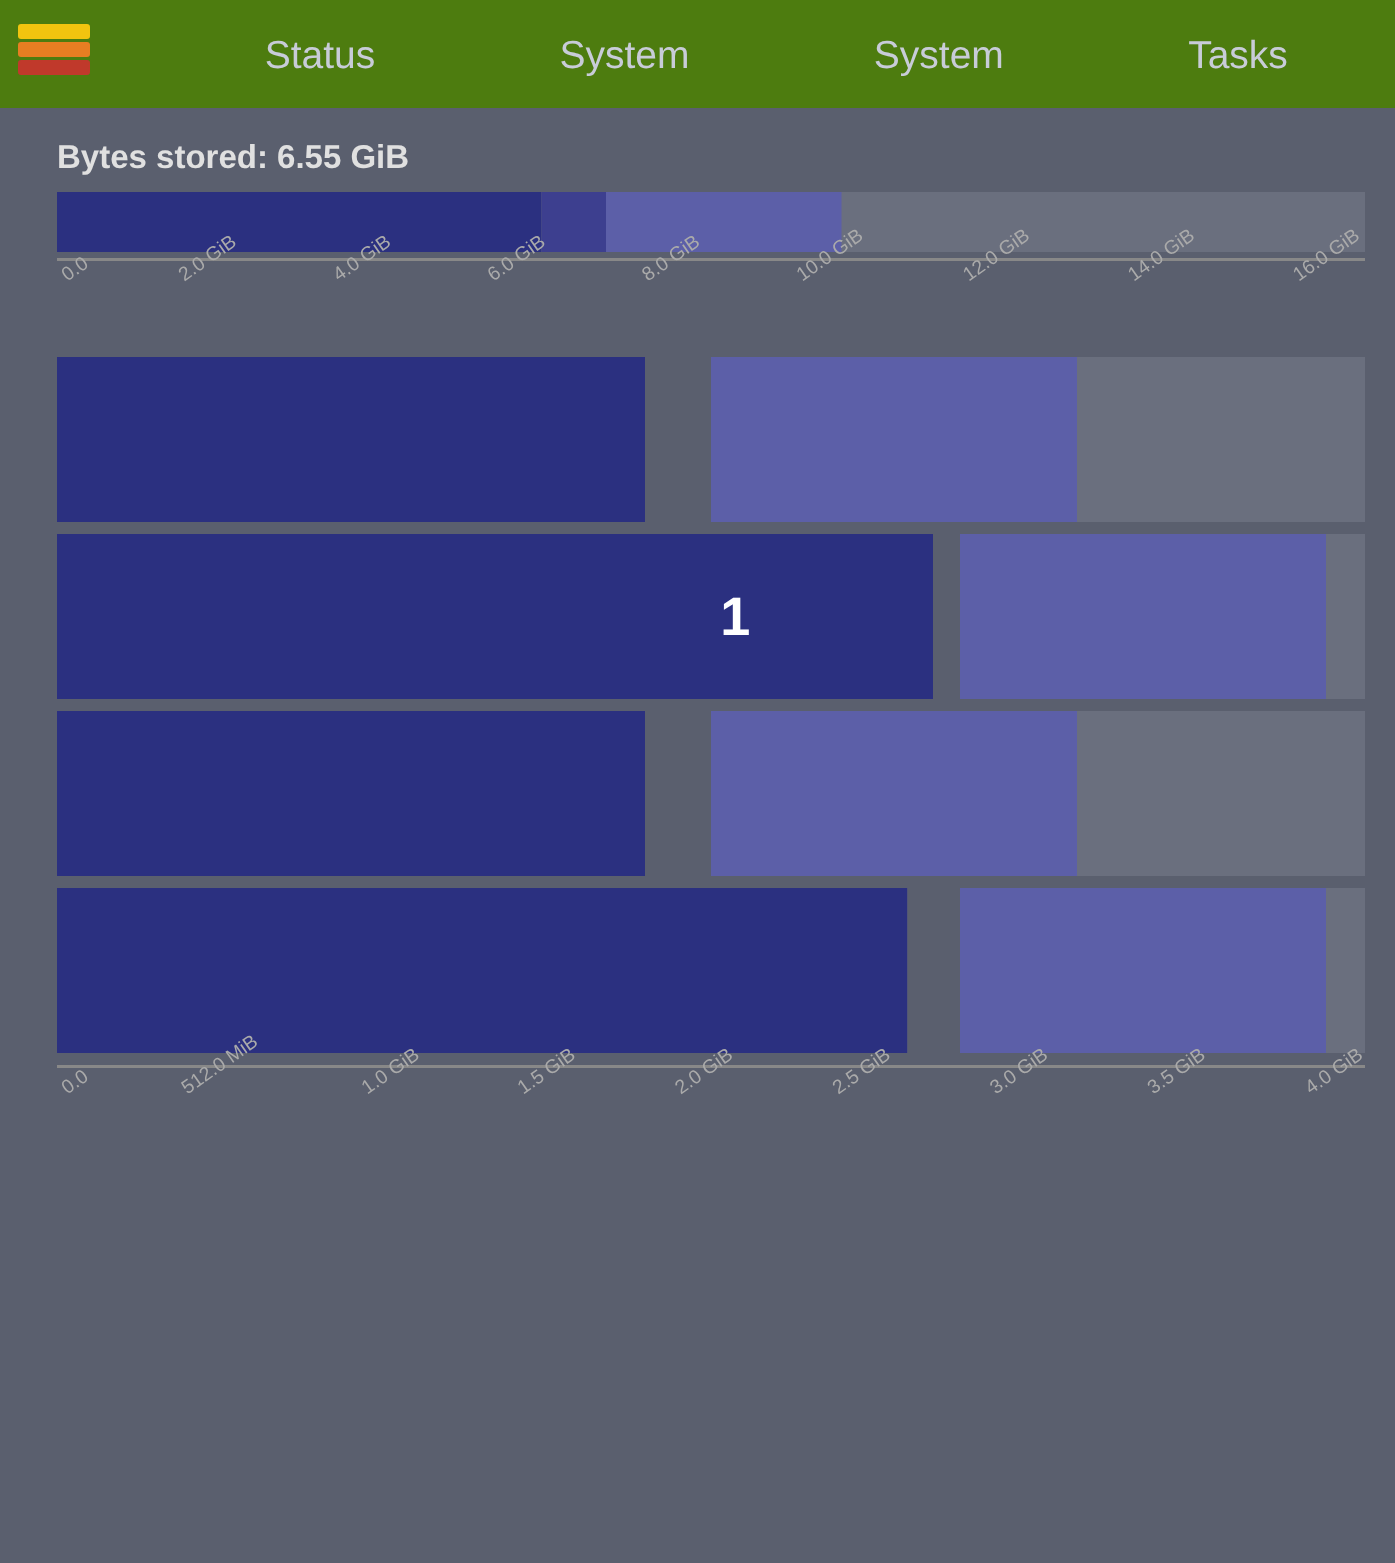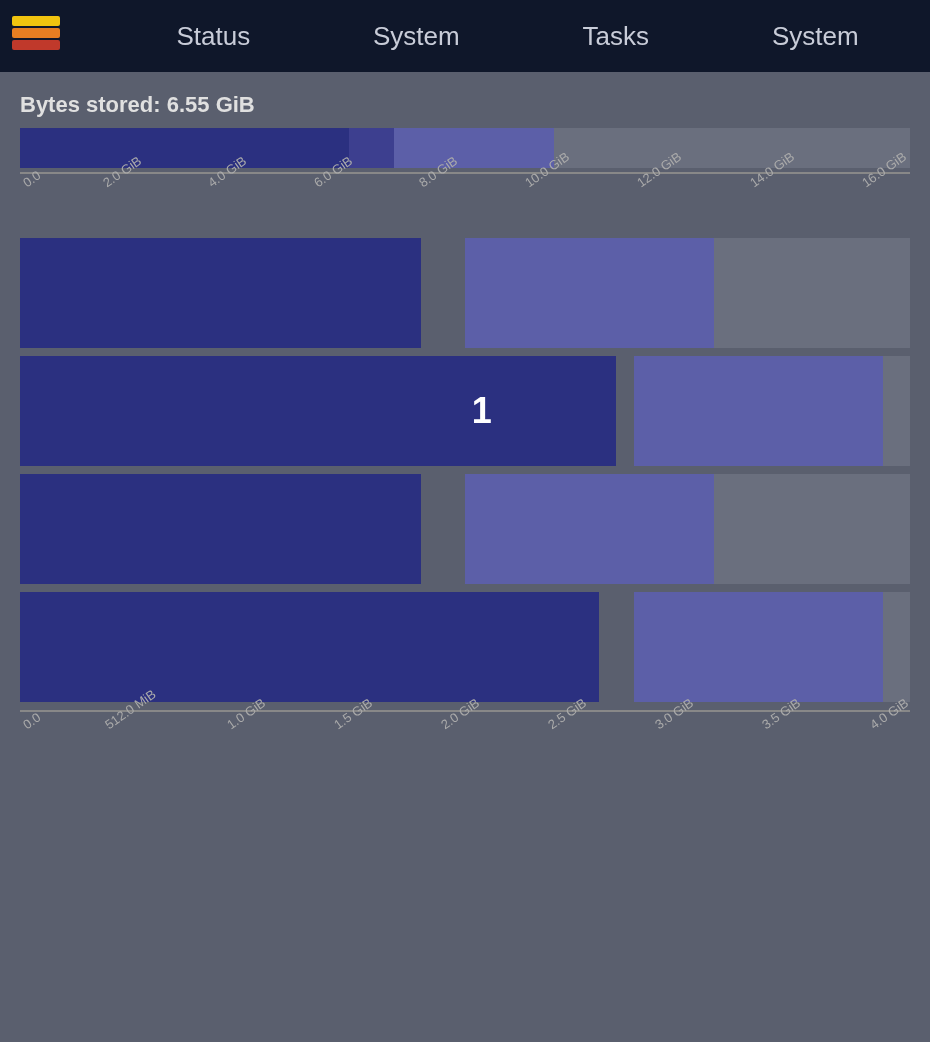--- a/index.html
+++ b/index.html
@@ -10,21 +10,21 @@
       background-color: #5a5f6e;
       font-family: Arial, sans-serif;
       color: #ccc;
       overflow: hidden;
     }
 
     
     .navbar {
       display: flex;
       align-items: center;
-      background-color: #0f172a;
+      background-color: #4d7c0f;
       height: 72px;
       padding: 0 10px;
       gap: 33px;
     }
 
     .logo {
       width: 52px;
       height: 52px;
       margin-right: 20px;
     }
@@ -39,20 +39,21 @@
       color: #c8ccd8;
       font-size: 26px;
       font-weight: 500;
       cursor: pointer;
       padding: 10px 20px;
     }
 
     
     .main {
       padding: 20px 20px 0 20px;
+      margin-left: 18px;
     }
 
     
     .section-title {
       color: #e0e0e0;
       font-size: 22px;
       font-weight: bold;
       margin-bottom: 10px;
     }
 
@@ -156,22 +157,22 @@
 
   <svg class="logo" viewBox="0 0 52 52">
     <rect x="2" y="30" width="48" height="10" fill="#c0392b" rx="2"></rect>
     <rect x="2" y="18" width="48" height="10" fill="#e67e22" rx="2"></rect>
     <rect x="2" y="6" width="48" height="10" fill="#f1c40f" rx="2"></rect>
   </svg>
 
   <div class="nav-links">
     <span class="nav-link">Status</span>
     <span class="nav-link">System</span>
+    <span class="nav-link">System</span>
     <span class="nav-link">Tasks</span>
-    <span class="nav-link">System</span>
   </div>
 </nav>
 
 <div class="main">
 
   <div class="chart-container">
     <div class="section-title">Bytes stored: 6.55 GiB</div>
 
     <div class="hbar-chart">
       <div class="hbar-track">

